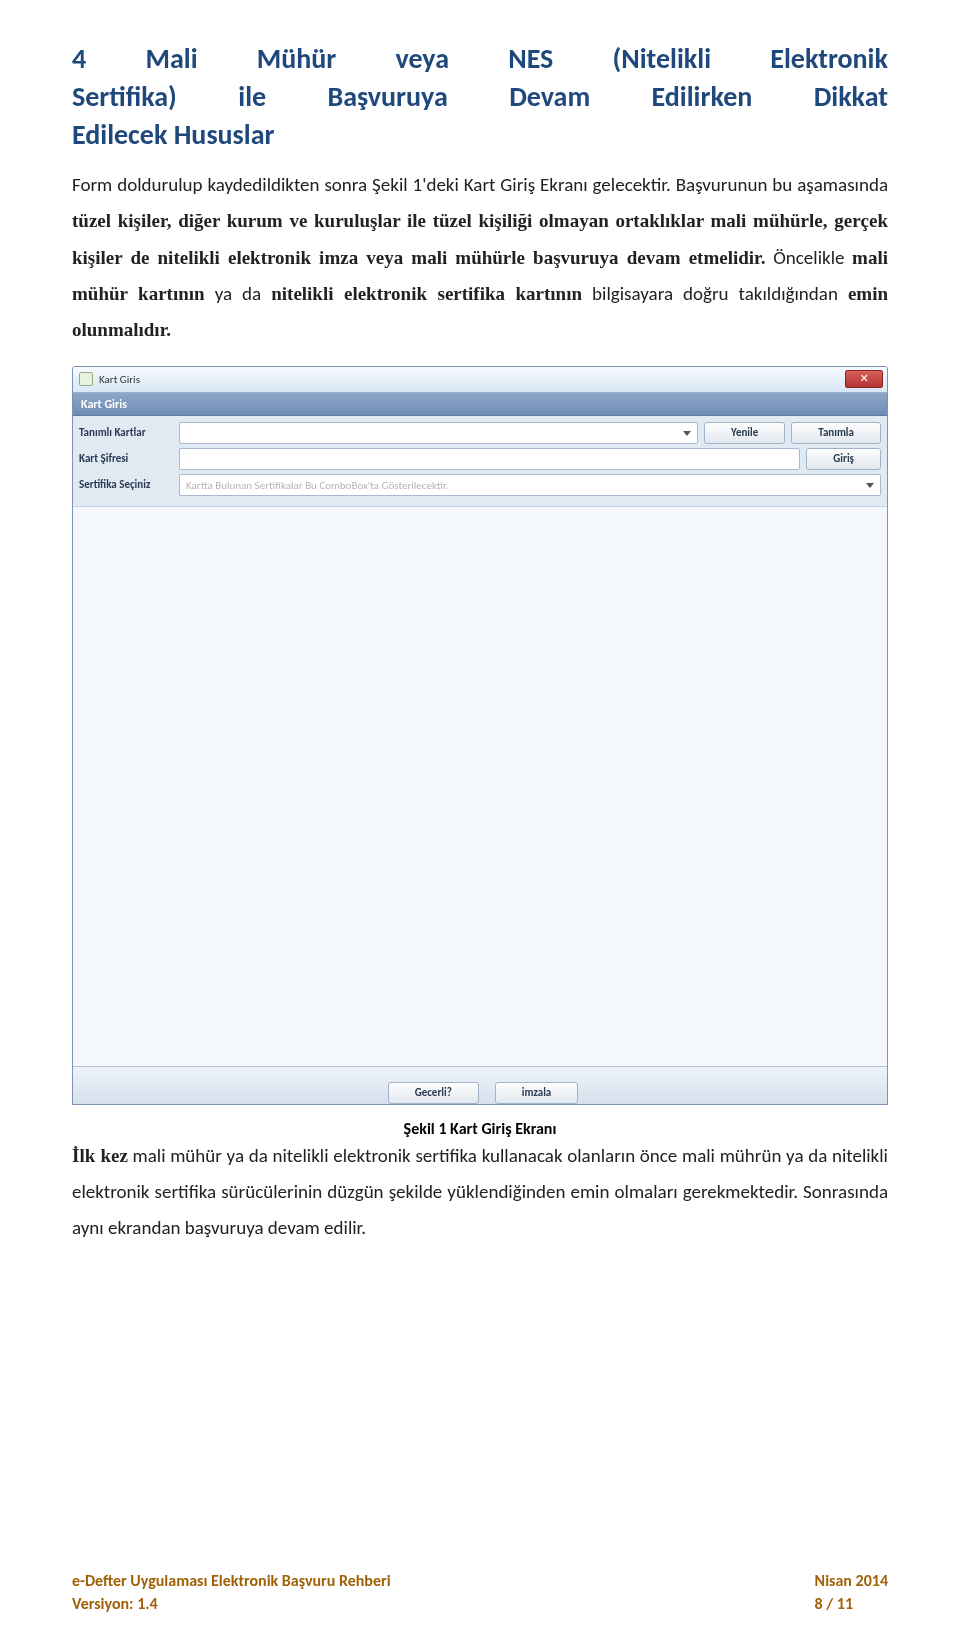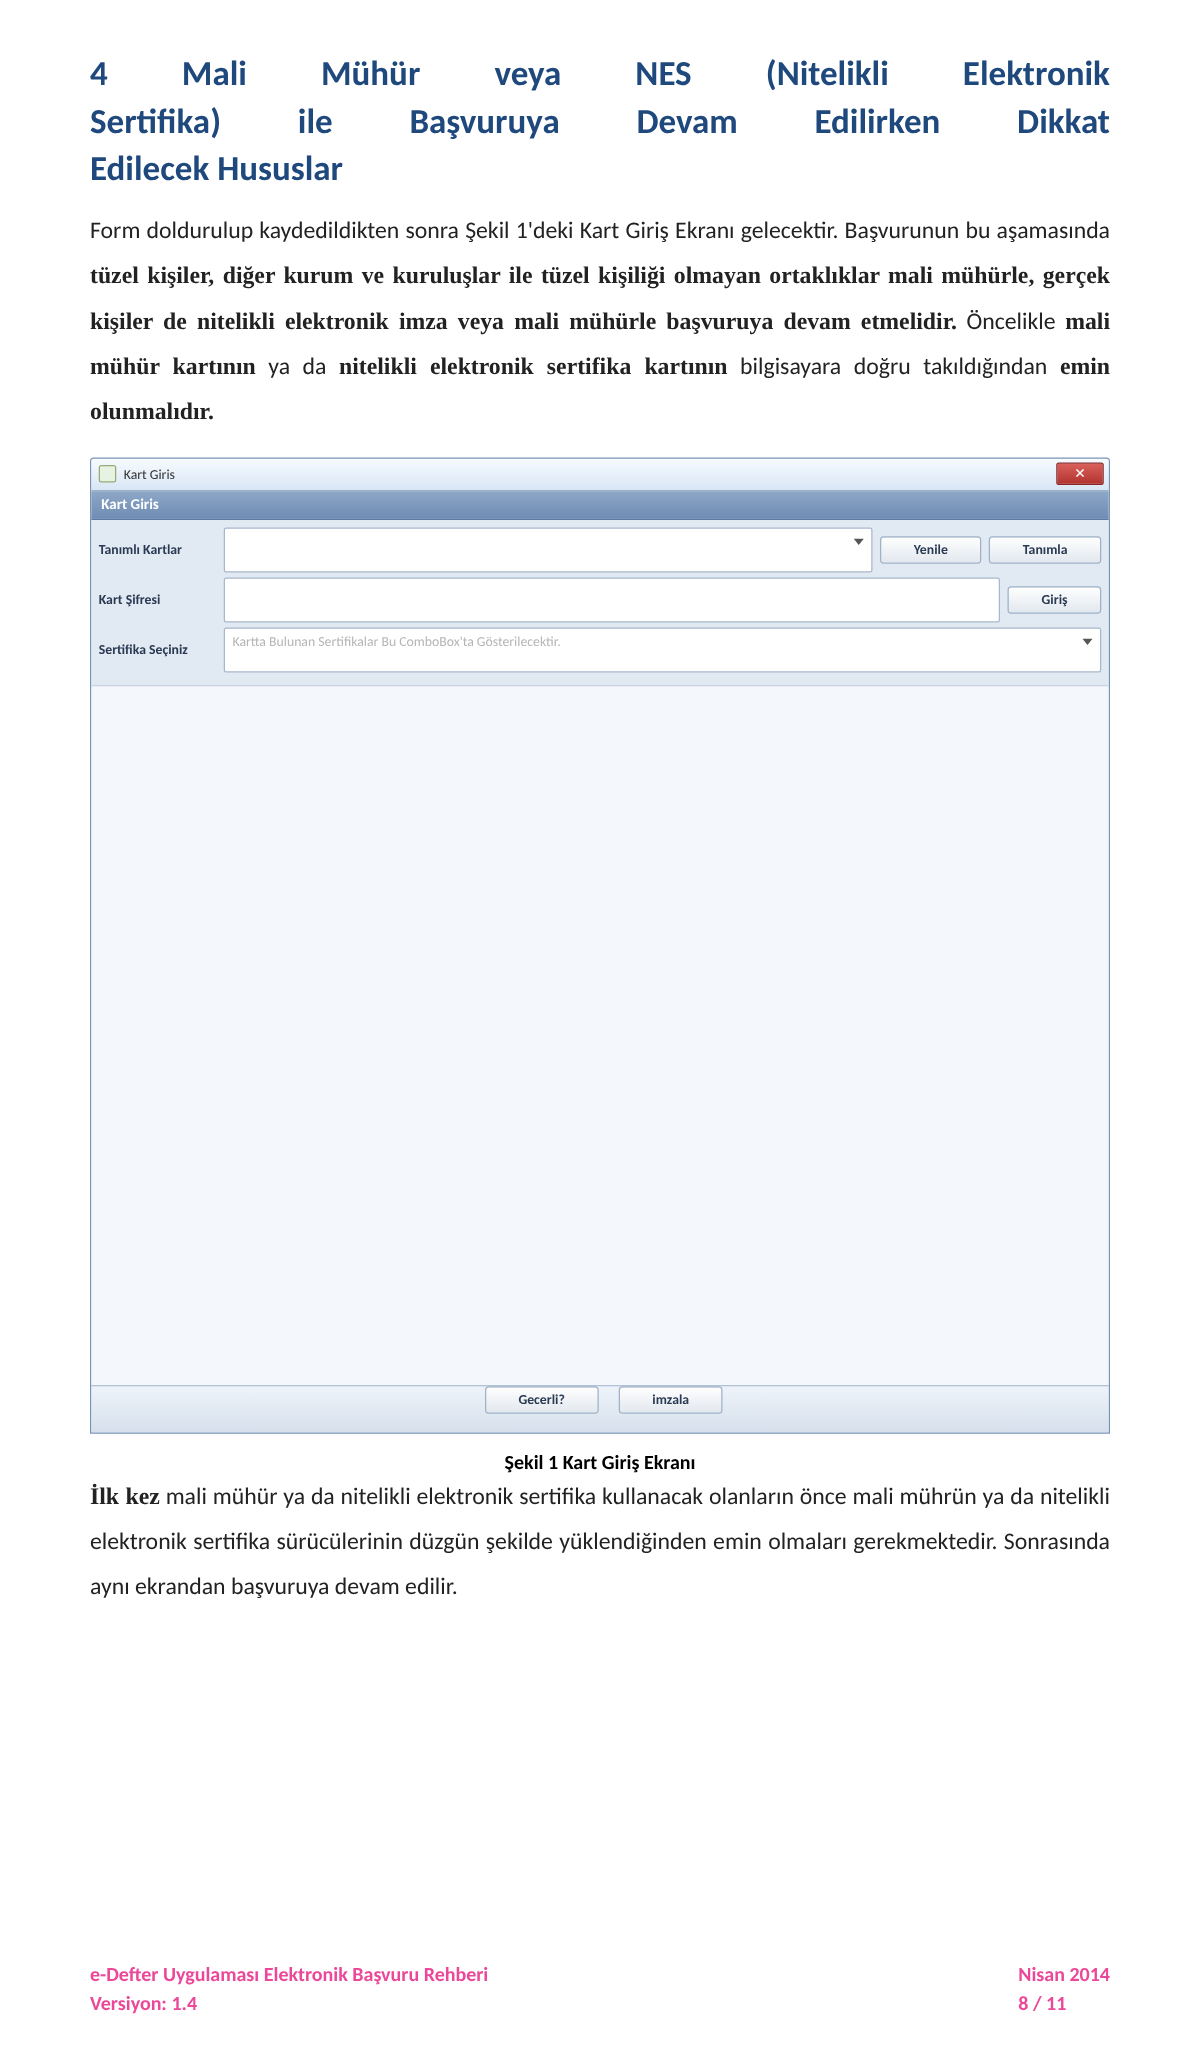--- a/index.html
+++ b/index.html
@@ -57,21 +57,21 @@
     border-bottom: 1px solid #5d7aa0;
   }
   .formarea {
     background: #e1e9f3;
     padding: 6px 6px 6px 6px;
   }
   .formrow { display: flex; align-items: center; margin-bottom: 4px; }
   .formrow .lbl { width: 100px; font-size: 11px; font-weight: 600; color: #2a3a52; }
   .formrow .fld {
     flex: 1;
-    height: 36px; background: #fff; border: 1px solid #a9b8cc; border-radius: 2px;
+    height: 22px; background: #fff; border: 1px solid #a9b8cc; border-radius: 2px;
     position: relative;
   }
   .formrow .fld.dropdown::after {
     content: ""; position: absolute; right: 6px; top: 8px;
     border-left: 4px solid transparent; border-right: 4px solid transparent; border-top: 5px solid #555;
   }
   .formrow .fld .ph { font-size: 11px; color: #b6b6b6; padding: 4px 6px; display:block; }
   .btn {
     height: 22px;
     background: linear-gradient(#fefefe, #e2e8ef);
@@ -83,30 +83,30 @@
   }
   .resultpane {
     height: 560px;
     background: #f4f7fb;
     border-top: 1px solid #c6d3e3;
   }
   .bottombar {
     height: 38px;
     background: linear-gradient(#eef3f9, #d6e0ec);
     border-top: 1px solid #b2c2d6;
-    display: flex; align-items: flex-start; justify-content: center; gap: 10px;
+    display: flex; align-items: flex-end; justify-content: center; gap: 10px;
   }
   .caption {
     text-align: center; font-weight: 700; color: #000; font-size: 16px;
     margin: 14px 0 0 0;
   }
   .footer {
     position: absolute; bottom: 28px; left: 72px; right: 72px;
     display: flex; justify-content: space-between; align-items: flex-end;
-    color: #ec4899; font-weight: 700; font-size: 16px;
+    color: #a16207; font-weight: 700; font-size: 16px;
   }
   .footer .fleft { line-height: 1.4; }
   .footer .fright { line-height: 1.4; }
   
   .jrow { display:flex; justify-content:space-between; }
 </style>
 </head>
 <body>
 
 <div class="page">

